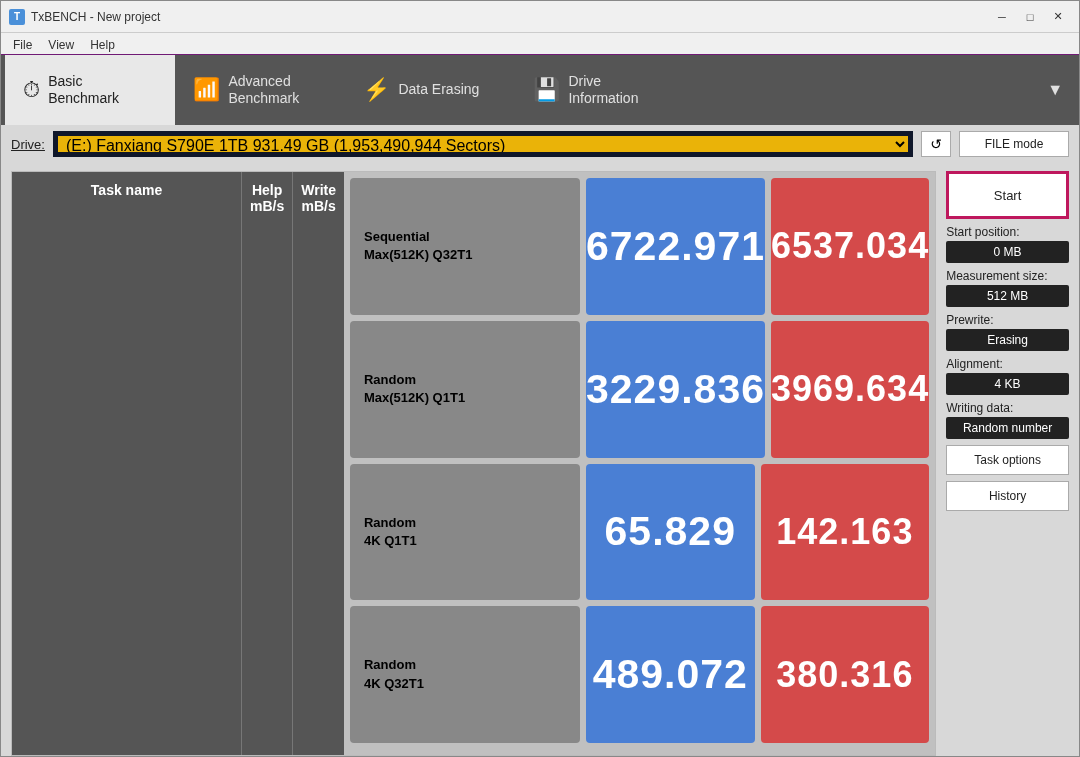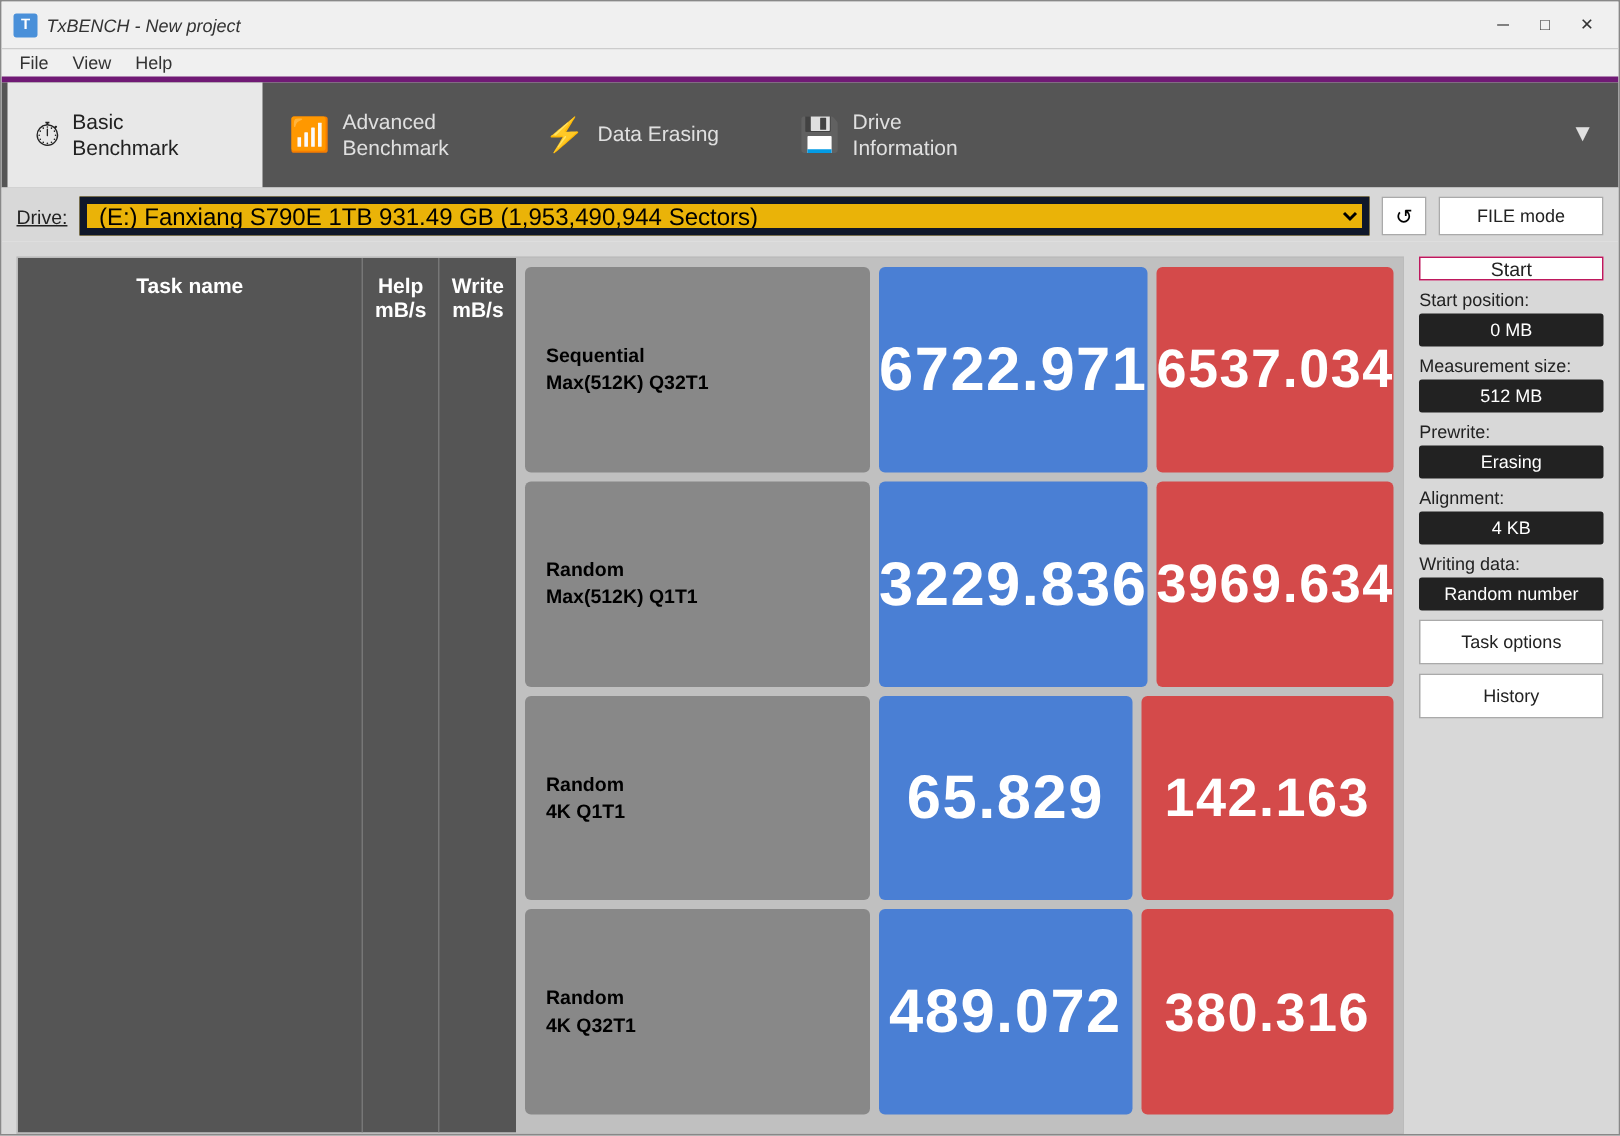--- a/index.html
+++ b/index.html
@@ -31,21 +31,20 @@
       align-items: center;
       justify-content: center;
       color: white;
       font-size: 10px;
       font-weight: bold;
     }
     .title-bar-text {
       flex: 1;
       font-size: 12px;
       color: #333;
-      font-style: italic;
     }
     .title-bar-controls {
       display: flex;
       gap: 2px;
     }
     .title-btn {
       width: 26px; height: 20px;
       display: flex; align-items: center; justify-content: center;
       font-size: 11px;
       cursor: pointer;
@@ -54,21 +53,21 @@
       color: #333;
     }
 
     
     .menu-bar {
       background: #f0f0f0;
       height: 22px;
       display: flex;
       align-items: flex-end;
       padding: 0 4px;
-      border-bottom: 4px solid #701a75;
+      border-bottom: 1px solid #701a75;
     }
     .menu-item {
       padding: 2px 8px;
       font-size: 12px;
       cursor: pointer;
       color: #333;
     }
 
     
     .toolbar {
@@ -239,23 +238,23 @@
       height: 32px;
       background: white;
       border: 1px solid #aaa;
       font-size: 13px;
       font-weight: 500;
       cursor: pointer;
       color: #222;
     }
 
     .start-btn {
-      height: 16px;
+      height: 48px;
       background: white;
-      border: 1px solid #be185d;
+      border: 3px solid #be185d;
       font-size: 13px;
       cursor: pointer;
       color: #222;
     }
 
     .setting-group {
       display: flex;
       flex-direction: column;
       gap: 2px;
     }

